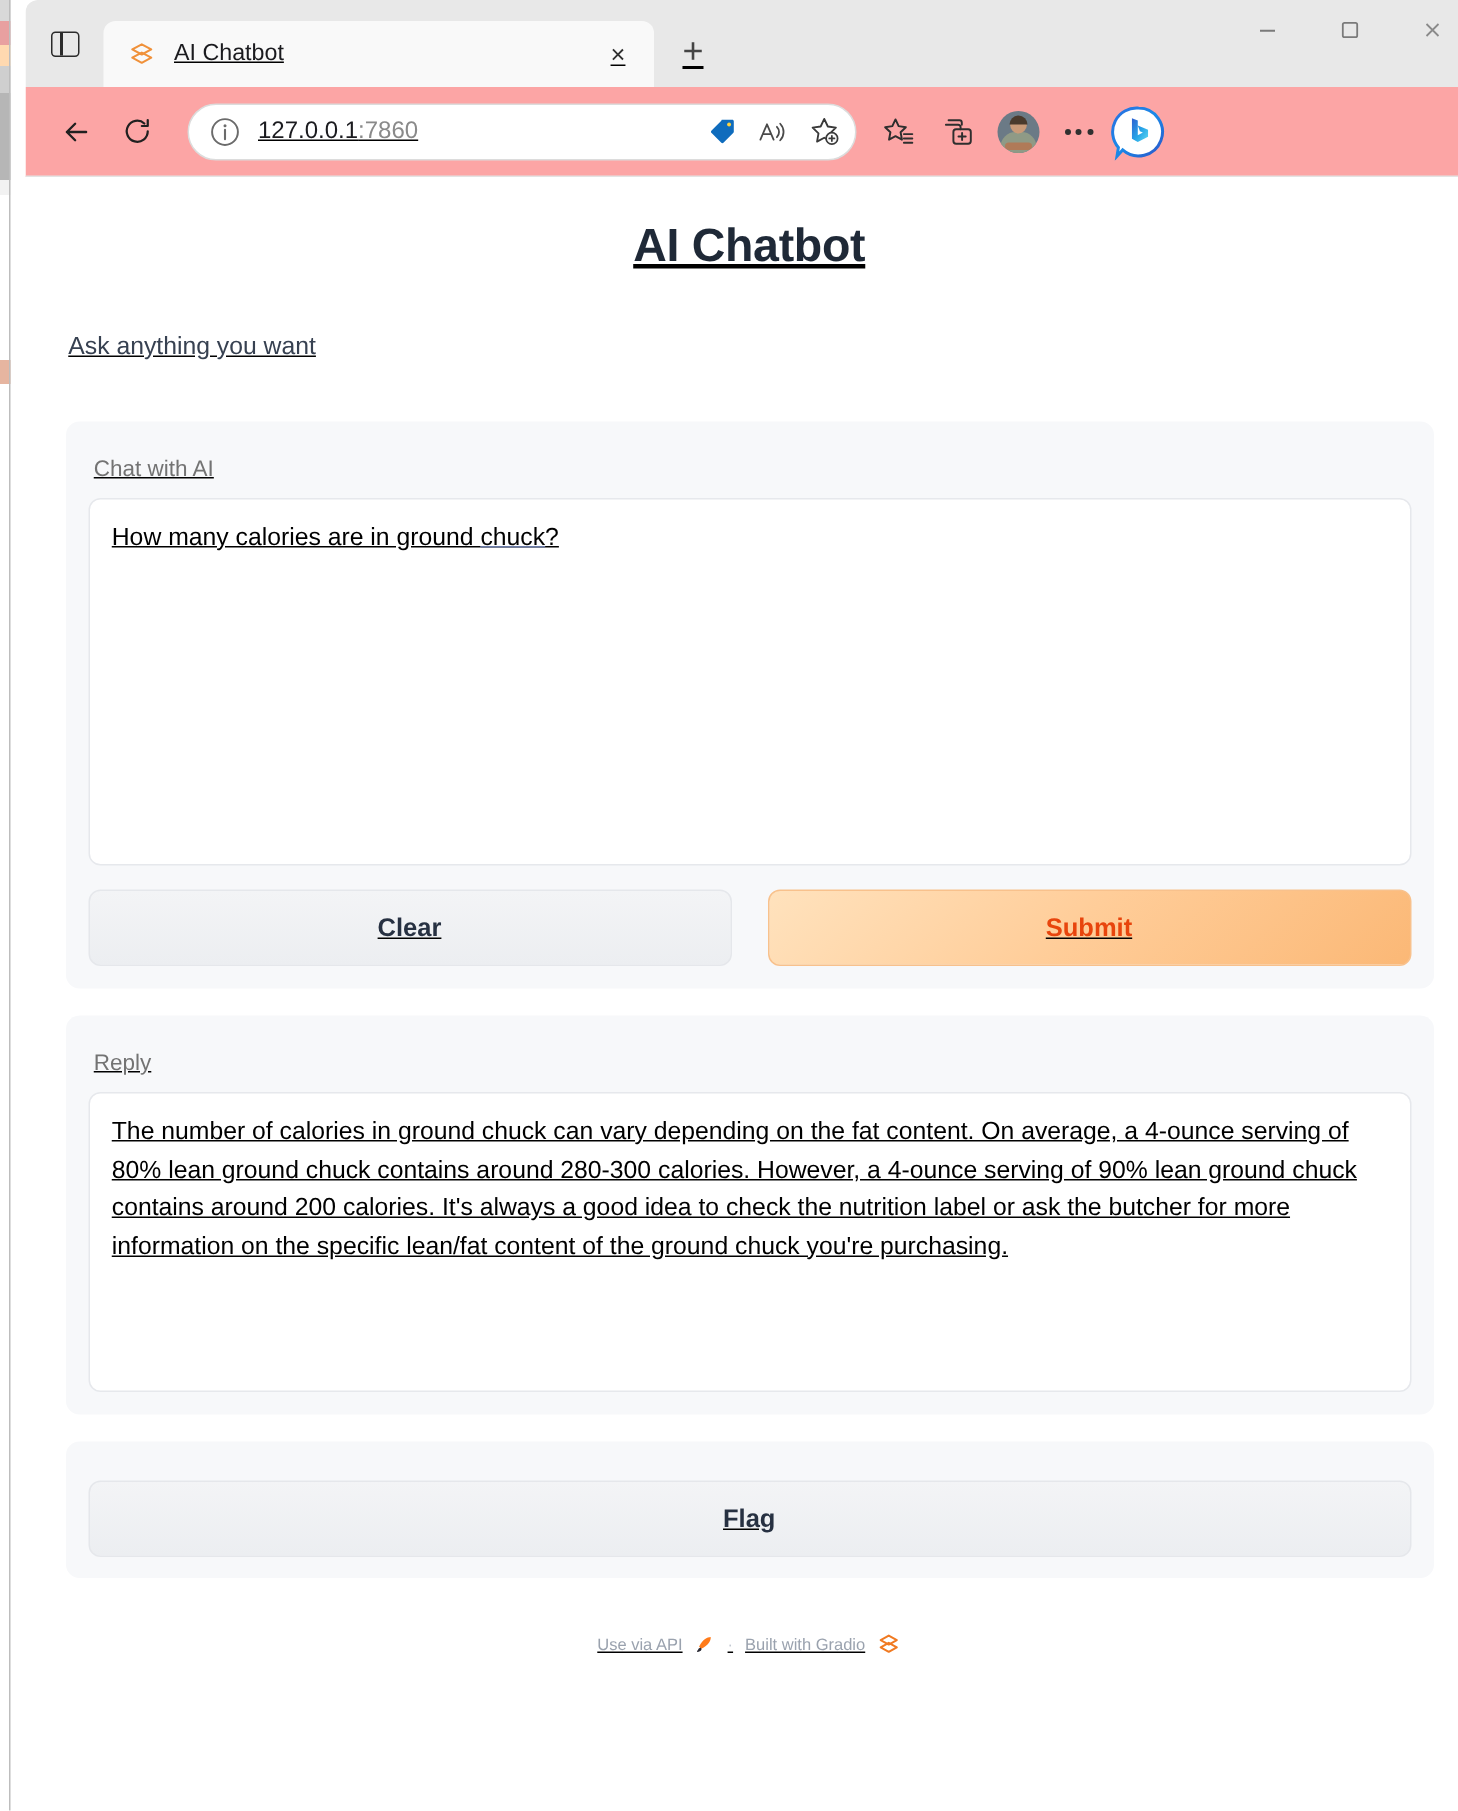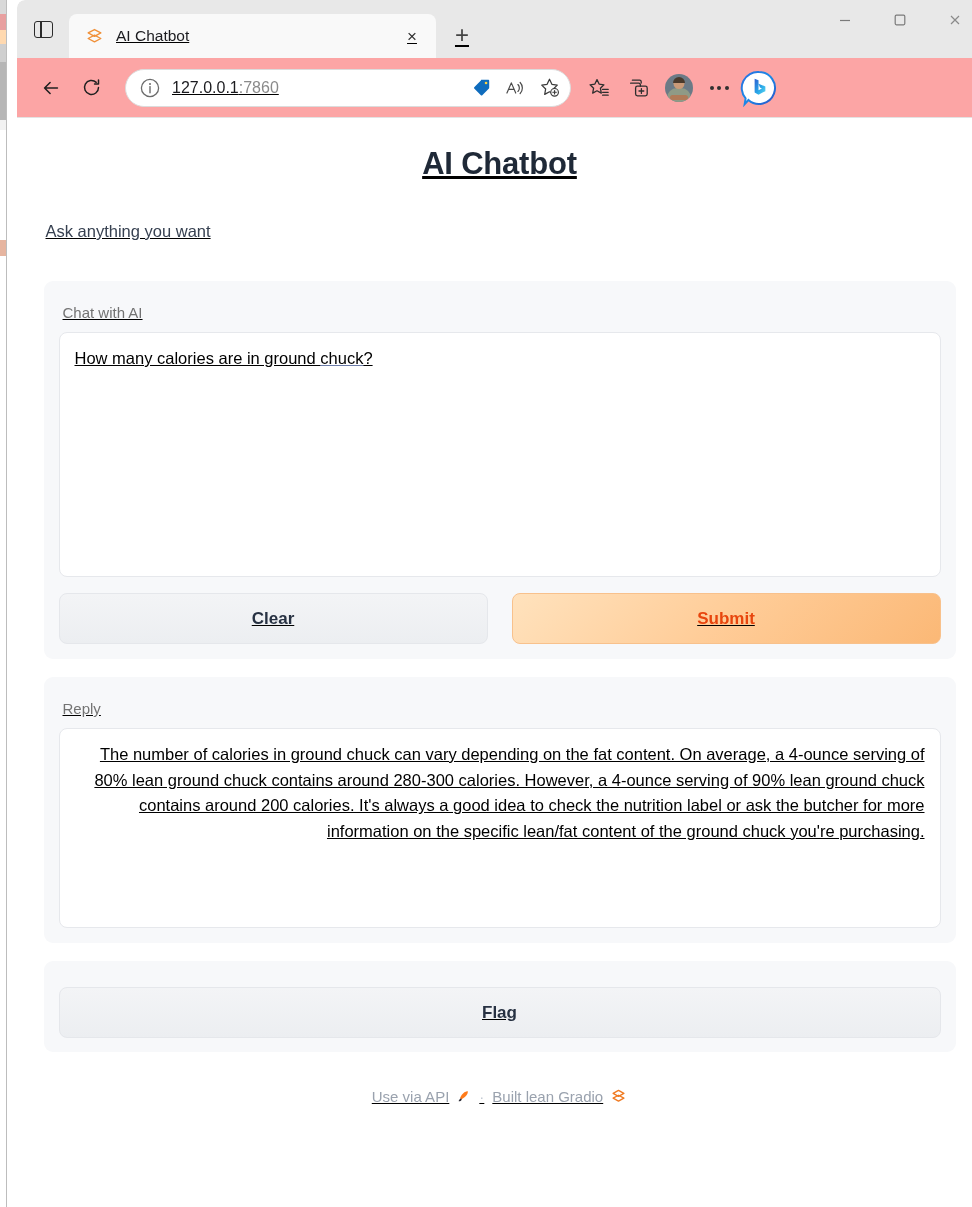--- a/index.html
+++ b/index.html
@@ -279,21 +279,21 @@
   .textarea-box {
     background: #ffffff;
     border: 1px solid #e6e8ec;
     border-radius: 8px;
     padding: 13px 15px;
     font-size: 16.5px;
     color: #000000;
     line-height: 1.55;
   }
   #chat-input-box { height: 245px; }
-  #reply-output-box { min-height: 200px; text-align: right; }
+  #reply-output-box { min-height: 200px; }
 
   .spell { text-decoration: underline; text-decoration-color: #6b7ba8; }
 
   .btn-row {
     display: flex;
     gap: 24px;
     margin-top: 16px;
   }
 
   .btn {
@@ -326,21 +326,21 @@
     width: 100%;
     margin-top: 12px;
   }
 
   .footer {
     display: flex;
     align-items: center;
     justify-content: center;
     gap: 8px;
     margin-top: 36px;
-    font-size: 15px;
+    font-size: 11px;
     color: #9aa2ae;
   }
   .footer a {
     color: #9aa2ae;
     text-decoration: none;
     display: inline-flex;
     align-items: center;
     gap: 7px;
     cursor: pointer;
   }
@@ -520,21 +520,21 @@
       <div class="footer">
         <a>
           <span>Use via API</span>
           <svg width="15" height="15" viewBox="0 0 24 24">
             <path d="M6.5 14.2c3.4-7.8 8.6-10.3 12.4-10.5.2 3.9-2.4 9.1-10.2 12.5z" fill="#ff7b1a"></path>
             <path d="M5.4 17.2c.8-1.6 2.3-2.5 3.3-1.6 1 .9.2 2.5-1.4 3.4-1 .5-2.4.9-2.9.6-.3-.4.3-1.6 1-2.4z" fill="#2b2b35"></path>
           </svg>
         </a>
         <span class="sep">·</span>
         <a>
-          <span>Built lean Gradio</span>
+          <span>Built with Gradio</span>
           <svg width="17" height="17" viewBox="0 0 24 24">
             <g fill="none" stroke="#f07a22" stroke-width="1.9" stroke-linejoin="round">
               <path d="M12 3.4 19.6 7.6 12 11.8 4.4 7.6z"></path>
               <path d="M12 10.2 19.6 14.4 12 18.6 4.4 14.4z"></path>
             </g>
           </svg>
         </a>
       </div>
 
     </div>

